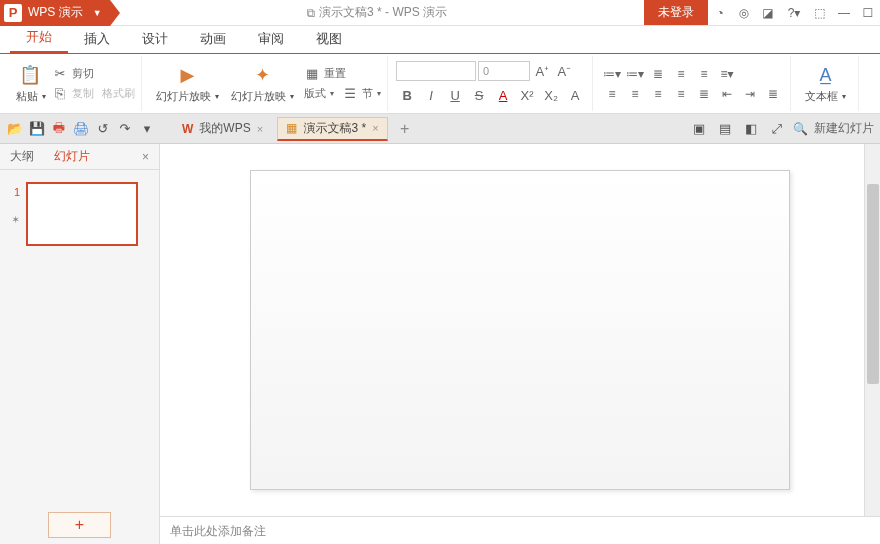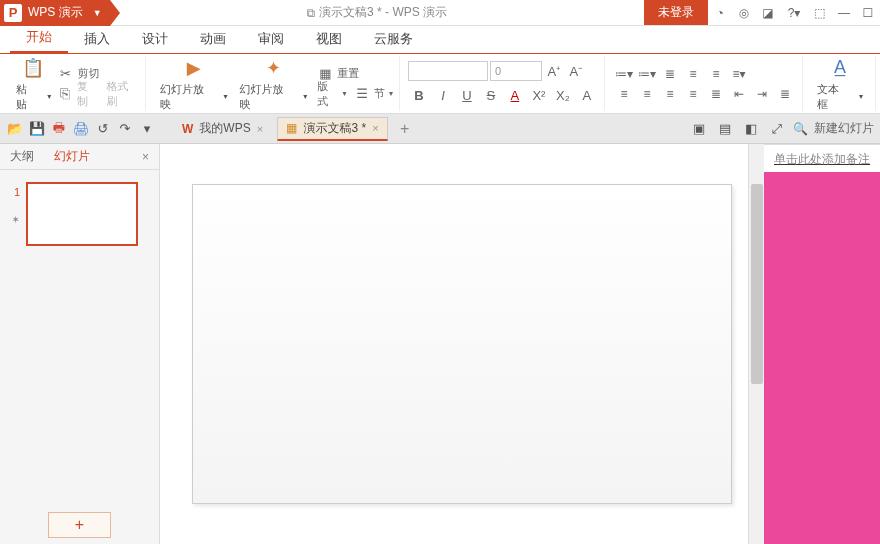--- a/index.html
+++ b/index.html
@@ -25,21 +25,21 @@
 
 .ribbon { height: 60px; background: #fff; border-bottom: 1px solid #ddd; display: flex; align-items: stretch; padding: 2px 4px; gap: 2px; }
 .rgroup { display: flex; flex-direction: column; justify-content: center; border-right: 1px solid #eee; padding: 0 6px; }
 .rgroup.row { flex-direction: row; align-items: center; }
 .big-btn { display: flex; flex-direction: column; align-items: center; justify-content: center; gap: 2px; padding: 0 6px; cursor: pointer; font-size: 11px; color: #555; }
 .ico { width: 24px; height: 24px; display: flex; align-items: center; justify-content: center; font-size: 18px; color: #666; }
 .ico.orange { color: #d97f3a; }
 .ico.small { width: 16px; height: 16px; font-size: 13px; }
 .mini-row { display: flex; align-items: center; gap: 4px; font-size: 11px; color: #666; height: 18px; cursor: pointer; }
 .stack { display: flex; flex-direction: column; gap: 2px; padding: 2px 0; }
-.label-caret { display: flex; align-items: center; gap: 10px; font-size: 11px; color: #555; }
+.label-caret { display: flex; align-items: center; gap: 4px; font-size: 11px; color: #555; }
 .fontsize-box { width: 52px; height: 20px; border: 1px solid #ccc; display: flex; align-items: center; padding: 0 4px; font-size: 11px; color: #999; background: #fff; }
 .fontname-box { width: 80px; height: 20px; border: 1px solid #ccc; background: #fff; }
 .aa { display: flex; gap: 2px; align-items: center; }
 .aa-btn { width: 20px; height: 20px; display: flex; align-items: center; justify-content: center; font-size: 13px; color: #666; cursor: pointer; }
 .fmt-row { display: flex; gap: 2px; }
 .fmt-btn { width: 22px; height: 22px; display: flex; align-items: center; justify-content: center; color: #666; cursor: pointer; font-size: 13px; }
 .para-row { display: flex; gap: 1px; }
 .para-btn { width: 22px; height: 20px; display: flex; align-items: center; justify-content: center; color: #666; cursor: pointer; font-size: 12px; }
 
 
@@ -59,21 +59,21 @@
 .side-tabs { height: 26px; display: flex; align-items: center; border-bottom: 1px solid #ddd; font-size: 12px; }
 .side-tab { padding: 0 10px; color: #666; cursor: pointer; }
 .side-tab.active { color: #d24726; }
 .side-close { margin-left: auto; padding: 0 10px; color: #888; cursor: pointer; }
 .thumbs { flex: 1; overflow: auto; padding: 10px 0; }
 .thumb-wrap { display: flex; align-items: flex-start; padding: 2px 10px; gap: 6px; }
 .thumb-num { font-size: 11px; color: #d24726; width: 10px; text-align: right; padding-top: 4px; }
 .thumb { width: 112px; height: 64px; background: #fff; border: 2px solid #d24726; }
 .add-slide { height: 26px; margin: 4px 48px 6px 48px; border: 1px solid #e5b89a; display: flex; align-items: center; justify-content: center; color: #d24726; font-size: 16px; cursor: pointer; background: #fdf7f1; }
 
-.canvas-area { flex: 1; display: flex; flex-direction: row; background: #ec4899; text-decoration: underline; }
+.canvas-area { flex: 1; display: flex; flex-direction: column; background: #15803d; }
 .canvas-scroll { flex: 1; background: #fff; display: flex; align-items: center; justify-content: center; position: relative; }
 .slide { width: 540px; height: 320px; background: linear-gradient(#fff, #f4f4f4); border: 1px solid #ccc; box-shadow: 2px 2px 4px rgba(0,0,0,0.1); }
 .vscroll { position: absolute; right: 0; top: 0; width: 16px; height: 100%; background: #f0f0f0; border-left: 1px solid #ddd; }
 .vscroll-thumb { position: absolute; left: 2px; width: 12px; background: #c8c8c8; border-radius: 2px; top: 40px; height: 200px; }
 .notes { height: 28px; border-top: 1px solid #ddd; padding: 6px 10px; color: #888; font-size: 12px; background: #fff; }
 </style>
 </head>
 <body>
 
 <div class="titlebar">
@@ -98,21 +98,20 @@
   </div>
 </div>
 
 <div class="menutabs">
   <div class="menutab active">开始</div>
   <div class="menutab">插入</div>
   <div class="menutab">设计</div>
   <div class="menutab">动画</div>
   <div class="menutab">审阅</div>
   <div class="menutab">视图</div>
-  <div class="menutab">云服务</div>
 </div>
 
 <div class="ribbon">
   <div class="rgroup row">
     <div class="big-btn">
       <div class="ico orange">📋</div>
       <div class="label-caret">
           <span>粘贴</span>
           <span style="font-size:8px">▾</span>
         </div>

